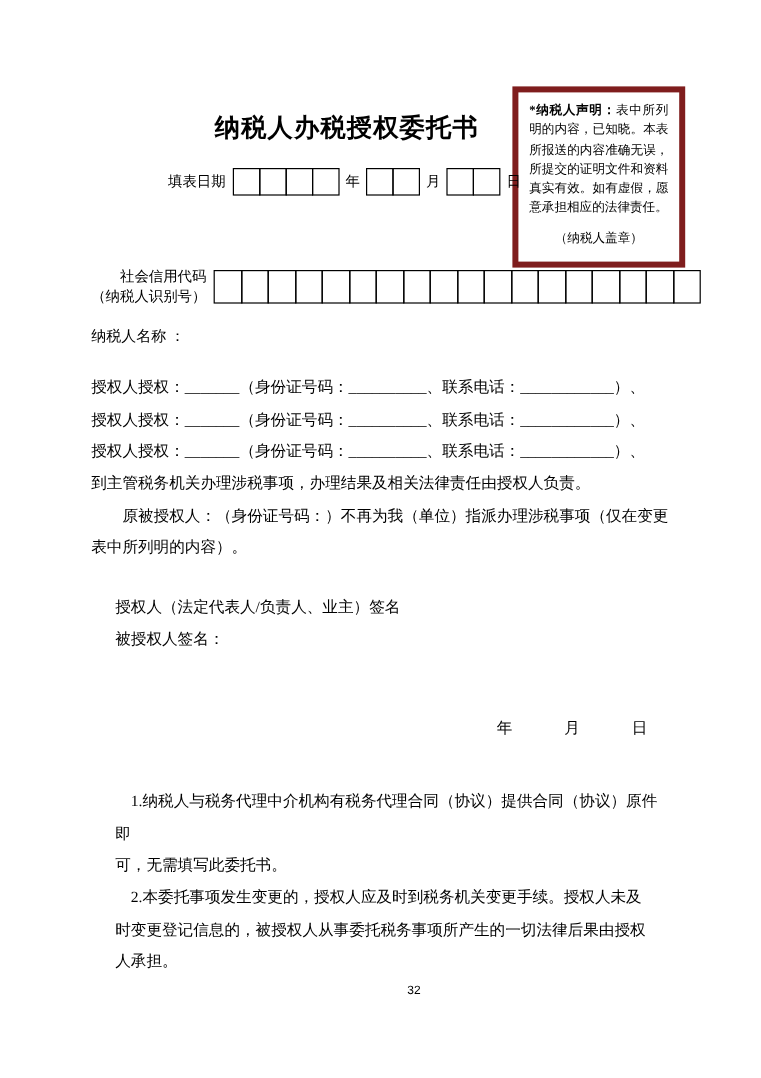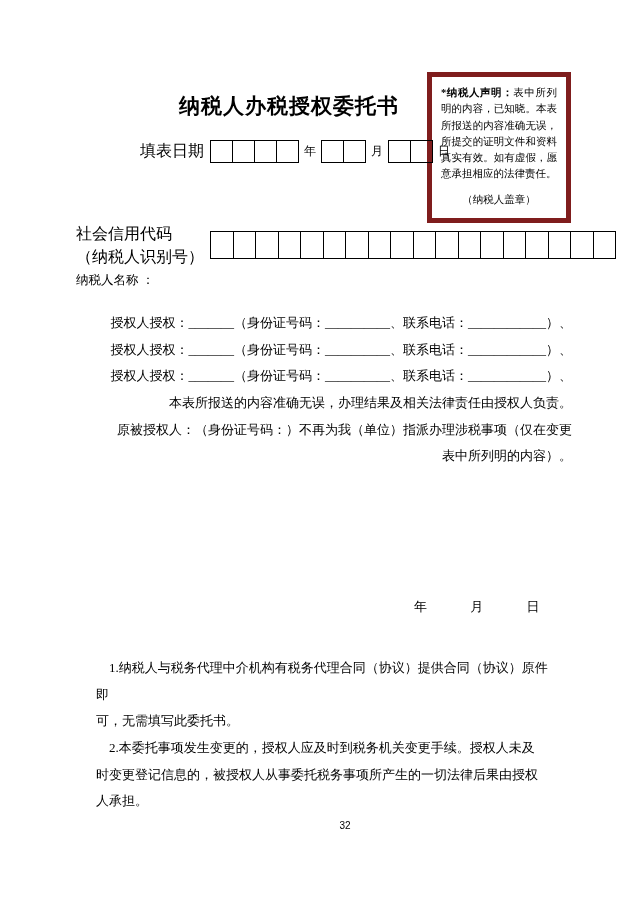--- a/index.html
+++ b/index.html
@@ -64,21 +64,21 @@
   .date-row {
     position: absolute;
     left: 140px;
     top: 140px;
     display: flex;
     align-items: center;
     font-size: 12px;
   }
   .date-row .lbl {
     margin-right: 6px;
-    font-size: 16px;
+    font-size: 12px;
   }
   .cellgroup {
     display: flex;
   }
   .cell {
     width: 23px;
     height: 23px;
     border: 1px solid #000;
     margin-left: -1px;
     box-sizing: border-box;
@@ -93,47 +93,47 @@
 
   
   .code-row {
     position: absolute;
     left: 76px;
     top: 222px;
     display: flex;
     align-items: center;
   }
   .code-label {
-    font-size: 16px;
+    font-size: 12px;
     line-height: 1.45;
+    text-align: right;
     margin-right: 6px;
     white-space: nowrap;
   }
   .code-cells .cell {
     width: 23.5px;
     height: 28px;
   }
 
   
   .name-row {
     position: absolute;
     left: 76px;
     top: 272px;
     font-size: 12.5px;
   }
 
   
   .body-text {
     position: absolute;
-    left: 88px;
+    left: 76px;
     top: 310px;
     width: 484px;
     font-size: 13px;
     line-height: 2.05;
-    text-align: right;
   }
   .body-text p {
     margin: 0;
   }
   .indent {
     text-indent: 26px;
   }
 
   .sign-block {
     position: absolute;
@@ -242,26 +242,28 @@
         <span class="cell"></span>
       </div>
   </div>
 
   <div class="name-row">纳税人名称 ：</div>
 
   <div class="body-text">
     <p>授权人授权：_______（身份证号码：__________、联系电话：____________）、</p>
     <p>授权人授权：_______（身份证号码：__________、联系电话：____________）、</p>
     <p>授权人授权：_______（身份证号码：__________、联系电话：____________）、</p>
-    <p>本表所报送的内容准确无误，办理结果及相关法律责任由授权人负责。</p>
+    <p>到主管税务机关办理涉税事项，办理结果及相关法律责任由授权人负责。</p>
     <p class="indent">原被授权人：（身份证号码：）不再为我（单位）指派办理涉税事项（仅在变更</p>
     <p>表中所列明的内容）。</p>
   </div>
 
   <div class="sign-block">
+    <div>授权人（法定代表人/负责人、业主）签名</div>
+    <div>被授权人签名：</div>
   </div>
 
   <div class="date-sign">
     <span>年</span>
     <span>月</span>
     <span>日</span>
   </div>
 
   <div class="notes">
     <p class="hang">1.纳税人与税务代理中介机构有税务代理合同（协议）提供合同（协议）原件即</p>

